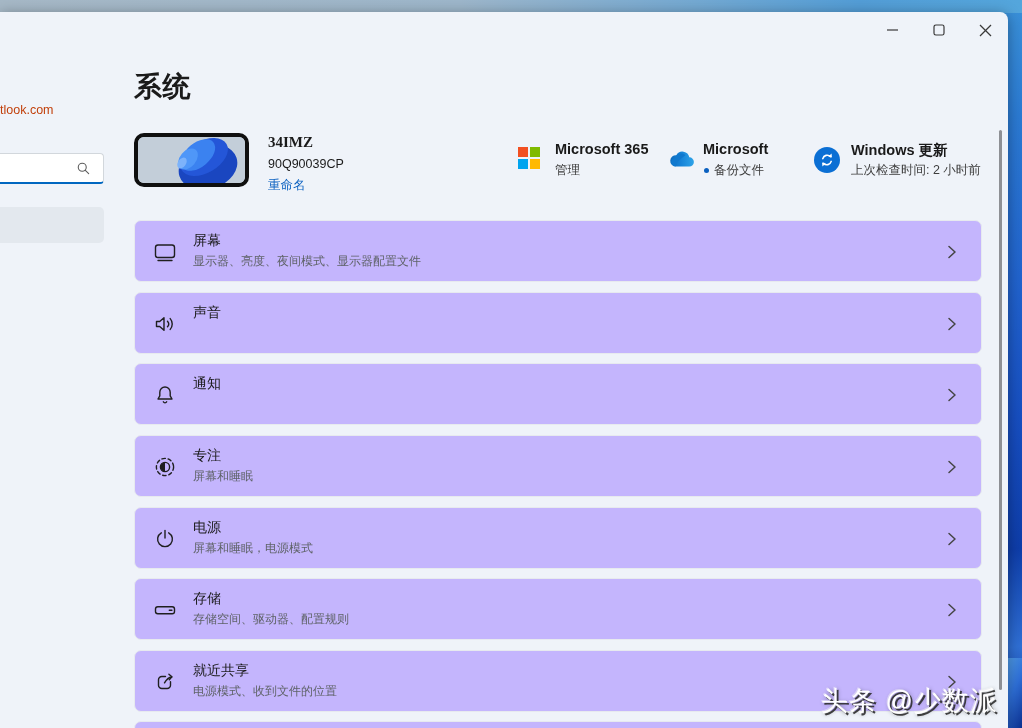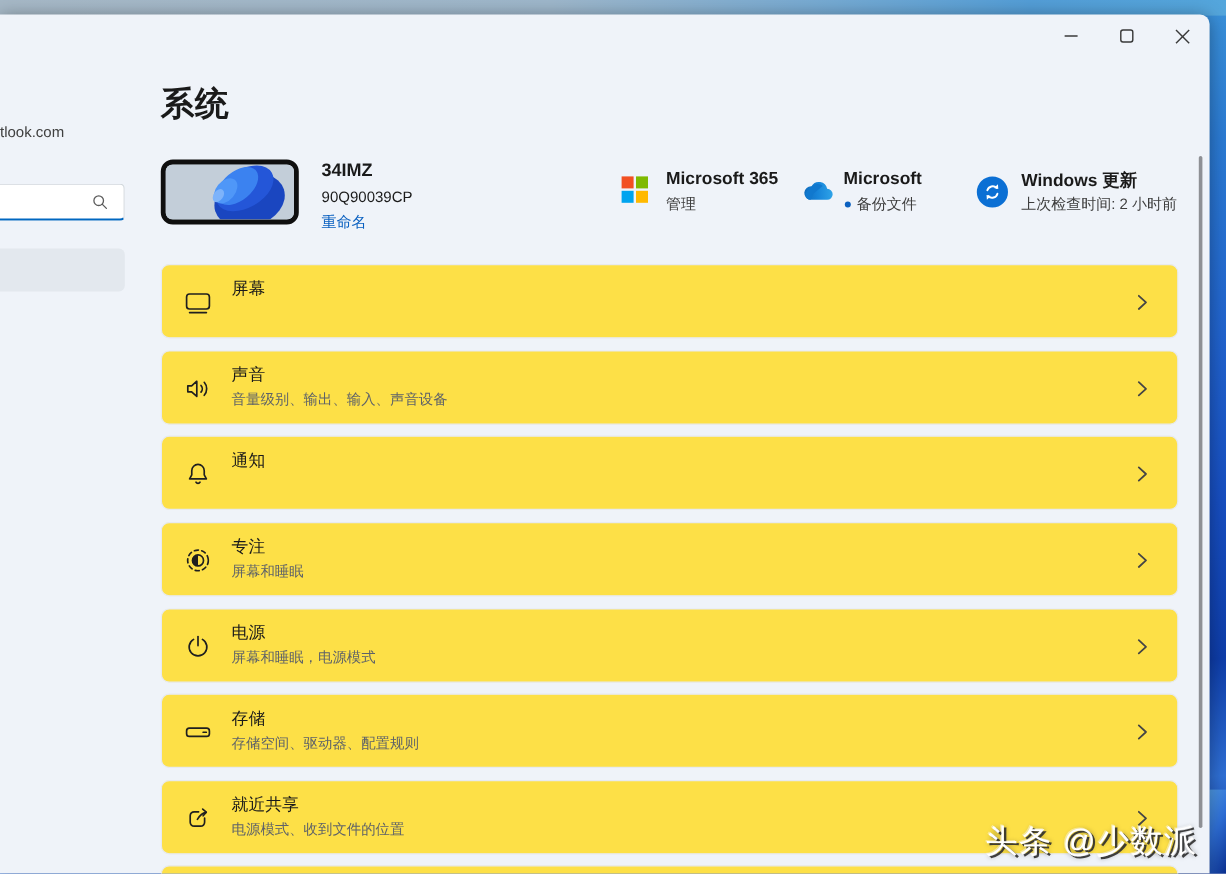--- a/index.html
+++ b/index.html
@@ -28,21 +28,21 @@
     background:#eff3f9;
     border-top-right-radius:8px;
     box-shadow:0 2px 14px rgba(0,0,0,.35);
   }
 
   
   .ctrl { width:46px; height:32px; display:flex; align-items:center; justify-content:center; }
   .ctrl svg { display:block; }
 
   
-  .account-text { left:0; top:103px; font-size:12.5px; color:#404040; }
+  .account-text { left:0; top:103px; font-size:12.5px; color:#c2410c; }
   .searchbox {
     left:-6px; top:153px; width:110px; height:31px;
     background:#ffffff;
     border:1px solid #d2d7dc; border-bottom:2px solid #0067c0;
     border-radius:4px;
   }
   .searchbox input {
     position:absolute; left:6px; top:0; width:72px; height:27px;
     border:none; outline:none; background:transparent; font-size:12px;
     font-family:inherit;
@@ -56,39 +56,39 @@
   
   .page-title { left:134px; top:68px; font-size:28px; font-weight:700; letter-spacing:.5px; }
 
   
   .thumb {
     left:134px; top:133px; width:115px; height:54px;
     border:4px solid #0f0f0f; border-radius:10px;
     background:#c3ced9; overflow:hidden;
   }
   .thumb svg { display:block; }
-  .dev-name { left:268px; top:134px; font-size:15px; font-weight:700; }
+  .dev-name { left:268px; top:134px; font-size:15px; font-weight:700;font-family:Liberation Serif, serif; }
   .dev-model { left:268px; top:157px; font-size:12.5px; color:#1b1b1b;text-align:center; }
   .dev-rename { left:268px; top:177px; font-size:12.5px; color:#0a60c0; cursor:pointer; }
 
   
   .ql-title { font-size:14.5px; font-weight:700; }
   .ql-sub   { font-size:12.5px; color:#3d3d3d; }
   .mslogo { left:518px; top:147px; width:22px; height:22px; }
   .mslogo i { position:absolute; width:10px; height:10px; }
   .update-circle {
     left:814px; top:147px; width:26px; height:26px; border-radius:50%;
     background:#0b6fd4; display:flex; align-items:center; justify-content:center;
   }
   .od-dot { left:704px; top:168px; width:5px; height:5px; border-radius:50%; background:#0a60c0; }
 
   
   .card {
     left:134px; width:848px; height:62px;
-    background:#fde047;
+    background:#c4b5fd;
     border:1px solid #e7eaEF; border-color:#e7eaef;
     border-radius:7px;
     cursor:pointer;
   }
   .card .icon { position:absolute; left:18px; top:19px; width:24px; height:24px; }
   .card .c-title { position:absolute; left:58px; top:11px; font-size:14px; color:#1a1a1a; }
   .card .c-sub   { position:absolute; left:58px; top:32px; font-size:12px; color:#5f6368; }
   .card .chev    { position:absolute; right:22px; top:23px; }
 
   
@@ -189,33 +189,33 @@
 </div>
 <div class="abs ql-title" style="left:851px;top:141px;">Windows 更新</div>
 <div class="abs ql-sub" style="left:851px;top:162px;">上次检查时间: 2 小时前</div>
 
 <div class="abs card" style="top:220px;">
   <svg class="icon stroke" viewBox="0 0 24 24">
     <rect x="2.5" y="5" width="19" height="12.5" rx="2.5"></rect>
       <path d="M5 20.5h14"></path>
   </svg>
   <div class="c-title">屏幕</div>
+  <div class="c-sub">显示器、亮度、夜间模式、显示器配置文件</div>
   <svg class="chev stroke" width="14" height="16" viewBox="0 0 14 16" style="stroke:#454545;stroke-width:1.5;">
       <path d="M4 2.5l6 5.5-6 5.5"></path>
     </svg>
 </div>
 
 <div class="abs card" style="top:292px;">
   <svg class="icon stroke" viewBox="0 0 24 24">
     <path d="M3.5 9.5v5h3.2l4.3 3.8V5.7L6.7 9.5H3.5z"></path>
       <path d="M14.5 9.2a4.2 4.2 0 010 5.6"></path>
       <path d="M17.2 6.6a8.2 8.2 0 010 10.8"></path>
   </svg>
   <div class="c-title">声音</div>
-  <div class="c-sub">音量级别、输出、输入、声音设备</div>
   <svg class="chev stroke" width="14" height="16" viewBox="0 0 14 16" style="stroke:#454545;stroke-width:1.5;">
       <path d="M4 2.5l6 5.5-6 5.5"></path>
     </svg>
 </div>
 
 <div class="abs card" style="top:363px;">
   <svg class="icon stroke" viewBox="0 0 24 24">
     <path d="M12 4a5.2 5.2 0 00-5.2 5.2v3.6L5 16h14l-1.8-3.2V9.2A5.2 5.2 0 0012 4z"></path>
       <path d="M10.3 18.8a1.9 1.9 0 003.4 0"></path>
   </svg>

